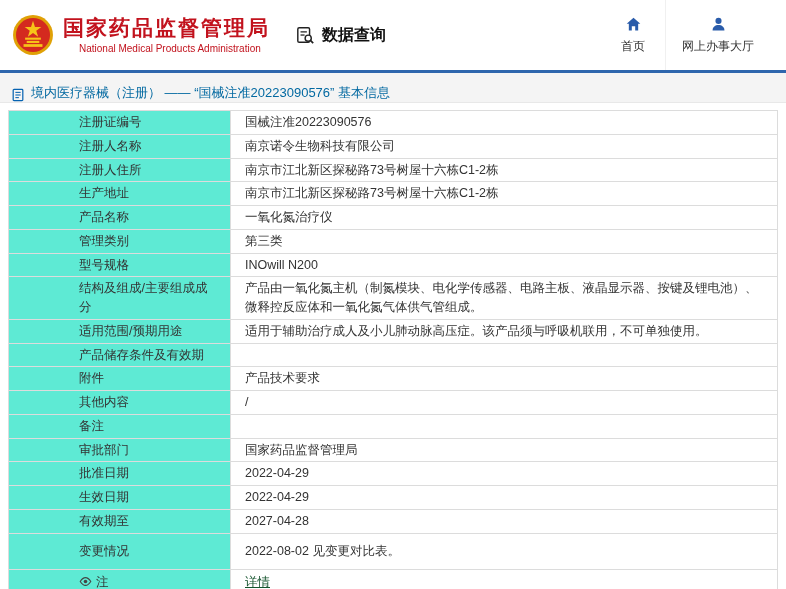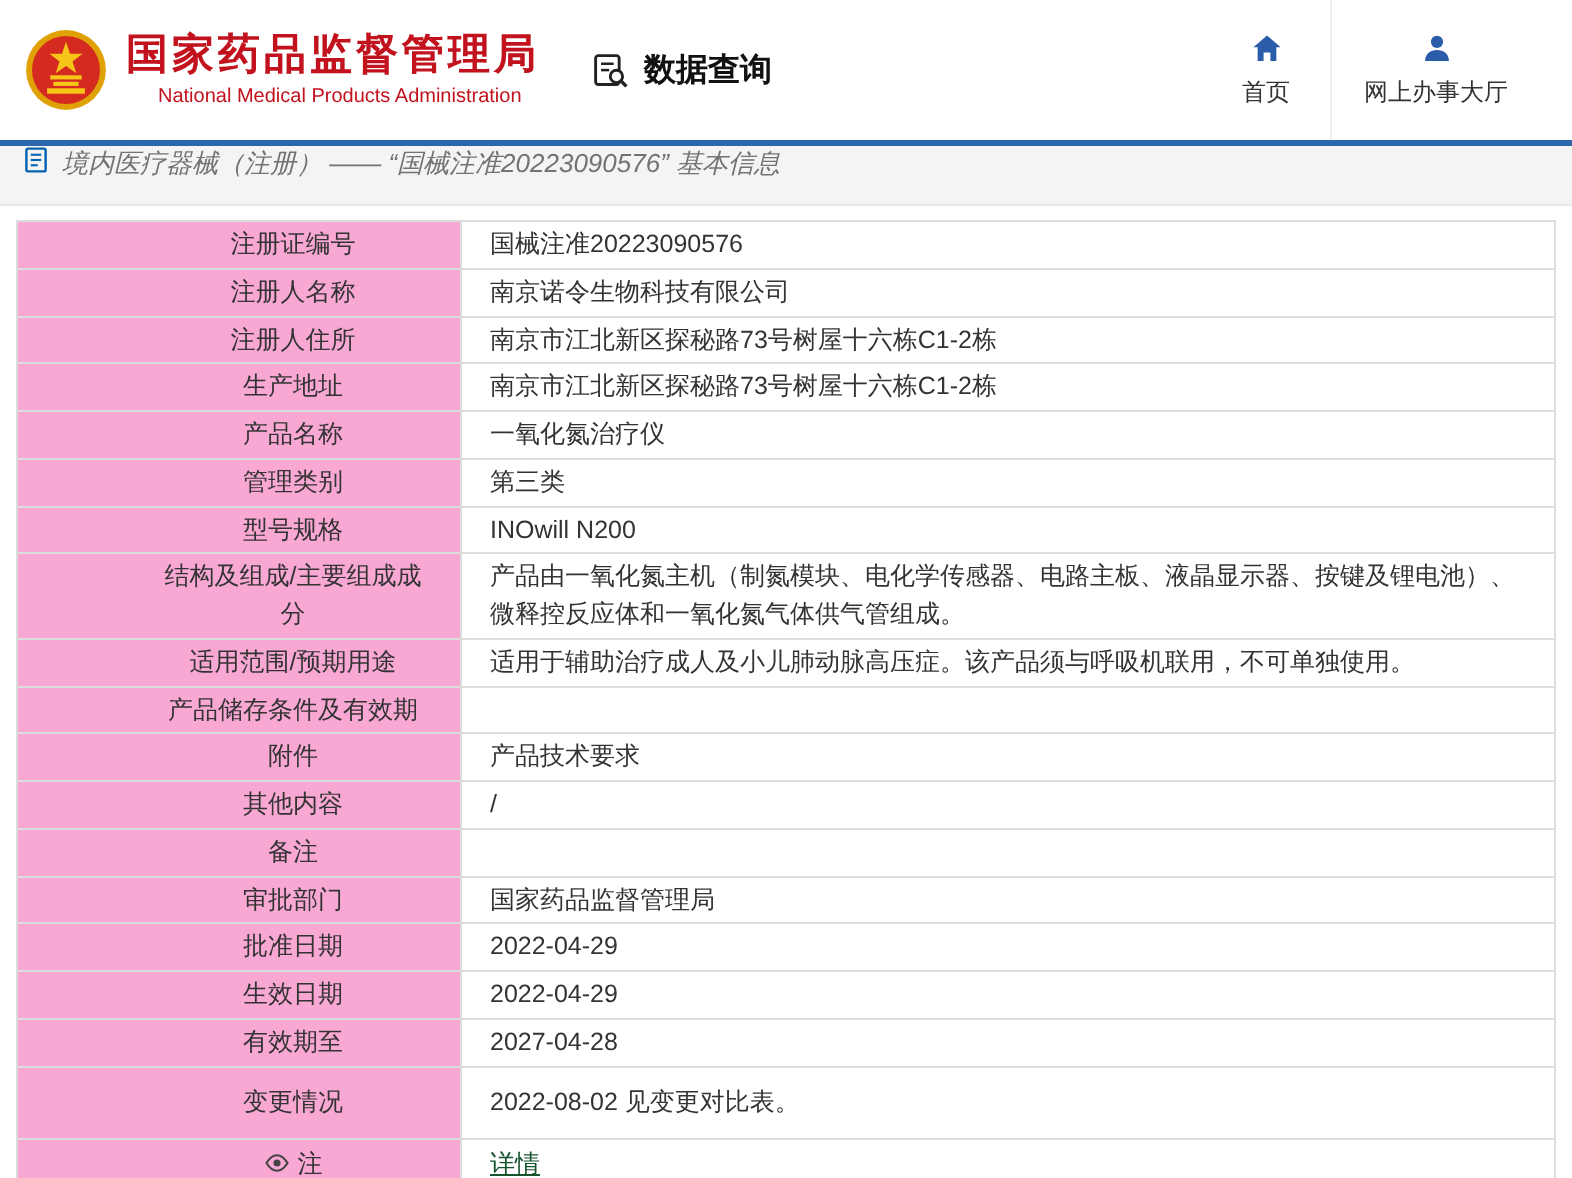--- a/index.html
+++ b/index.html
@@ -12,27 +12,27 @@
   .org-cn{color:#c2121d;font-size:21px;font-weight:bold;letter-spacing:2px;line-height:1.1;}
   .org-en{color:#c2121d;font-size:10px;margin-top:3px;padding-left:16px;}
   .data-query{display:flex;align-items:center;gap:7px;margin-left:26px;font-size:16px;font-weight:bold;color:#111;cursor:pointer;}
   .header-nav{margin-left:auto;display:flex;align-items:stretch;height:100%;}
   .nav-item{display:flex;flex-direction:column;align-items:center;justify-content:center;gap:5px;font-size:12px;color:#333;cursor:pointer;padding:0 20px;}
   .nav-item + .nav-item{border-left:1px solid #f0f0f0;padding-left:16px;}
 
   .blue-line{height:3px;background:#2e66ad;}
 
   
-  .breadcrumb{height:30px;background:#f4f4f4;border-bottom:1px solid #e8e8e8;display:flex;align-items:flex-start;gap:6px;padding:0 11px;font-size:13px;color:#737373;font-style:italic;}
+  .breadcrumb{height:30px;background:#f4f4f4;border-bottom:1px solid #e8e8e8;display:flex;align-items:flex-end;gap:6px;padding:0 11px;font-size:13px;color:#0369a1;}
 
   
   .table-wrap{padding:7px 8px 10px 8px;}
   table{width:100%;border-collapse:collapse;font-size:12.5px;color:#333;}
   td{border:1px solid #dcdcdc;vertical-align:middle;line-height:1.5;}
-  .label-cell{width:222px;background:#f9a8d4;text-align:center;padding:2px 16px 2px 70px;height:23px;}
+  .label-cell{width:222px;background:#5eead4;text-align:left;padding:2px 16px 2px 70px;height:23px;}
   .value-cell{padding:2px 14px;}
   tr.tall .label-cell, tr.tall .value-cell{height:36px;}
   tr.last .label-cell, tr.last .value-cell{height:27px;}
   a.detail-link{color:#14532d;cursor:pointer;}
   .eye-icon{display:inline-block;vertical-align:-2px;margin-right:4px;line-height:0;}
 </style>
 </head>
 <body>
 
 <div class="header">

